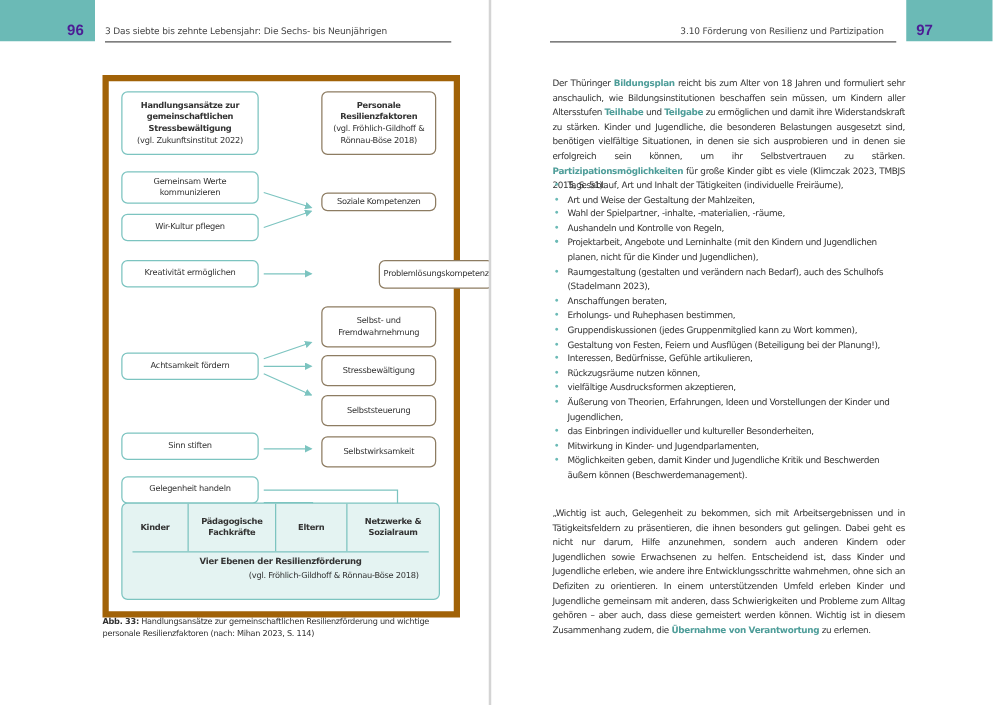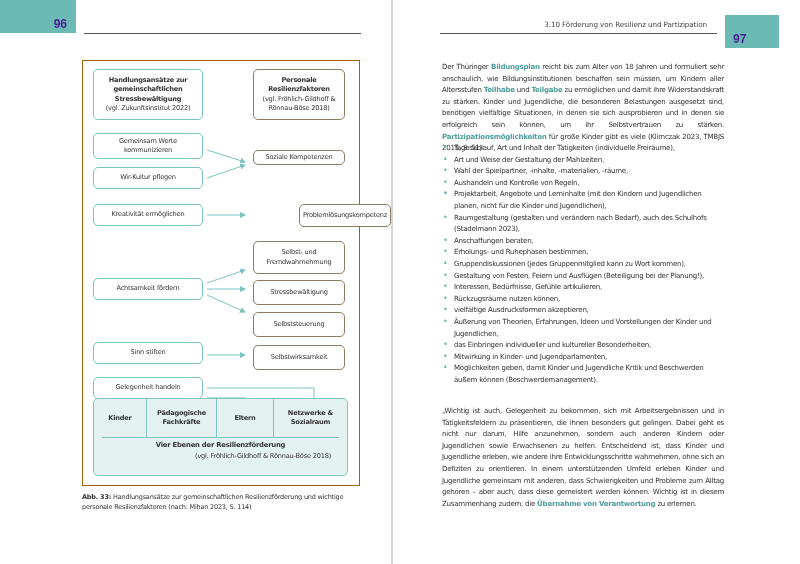--- a/index.html
+++ b/index.html
@@ -6,32 +6,32 @@
   body { width:800px; height:564px; background:#ffffff; position:relative; overflow:hidden;
          font-family:"DejaVu Sans", sans-serif; color:#333; }
   .page { position:absolute; top:0; height:564px; background:#fff; }
   .page-left { left:0; width:392px; }
   .page-right { left:393px; width:407px; }
   .gutter { position:absolute; left:391px; top:0; width:3px; height:564px; background:#d4d4d4; }
   .pagenum-box { position:absolute; top:0; height:33px; background:#6bbab6; color:#4c1d95;
                  font-family:"Liberation Sans", sans-serif; font-weight:bold; font-size:12px; }
   .pagenum-left { left:0; width:76px; }
   .pagenum-left span { position:absolute; right:9px; top:17px; }
-  .pagenum-right { left:725px; width:54px;margin-top:15px; }
+  .pagenum-right { left:725px; width:69px; }
   .pagenum-right span { position:absolute; left:8px; top:17px; }
   .running-head { position:absolute; top:20px; font-size:7.2px; color:#444;
                   font-family:"DejaVu Sans", sans-serif; letter-spacing:-0.1px; white-space:nowrap; }
   .rh-left { left:84px; }
   .rh-right { right:93px; }
   .rule { position:absolute; top:33px; height:1px; background:#555; }
   .rule-left { left:84px; width:277px; }
   .rule-right { left:440px; width:277px; }
 
   
-  .figure { position:absolute; left:82px; top:60px; width:276px; height:424px; border:1px solid #a16207; background:#fff; }
+  .figure { position:absolute; left:82px; top:60px; width:276px; height:424px; border:5px solid #a16207; background:#fff; }
   .box { position:absolute; box-sizing:border-box; border-radius:5px; background:#fff;
          display:flex; align-items:center; justify-content:center; text-align:center;
          font-family:"DejaVu Sans", sans-serif; font-size:6.6px; line-height:9.5px; color:#333; letter-spacing:-0.2px; }
   .box.teal { border:1.3px solid #7cc4c0; }
   .box.brown { border:1.3px solid #8d7c62; }
   .box b { font-weight:bold; }
   .box .norm { font-weight:normal; }
   svg.arrows { position:absolute; left:0; top:0; width:276px; height:424px; pointer-events:none; }
   .levels { position:absolute; left:10px; top:337px; width:255px; height:78px; box-sizing:border-box;
             border:1.3px solid #7cc4c0; border-radius:5px; background:#e4f3f2; }
@@ -56,20 +56,21 @@
   ul.bullets li .dot { position:absolute; left:1px; top:0; color:#6bbab6; font-size:8px; }
   .p2 { top:405px; }
 </style>
 </head>
 <body>
 
 <div class="page page-left">
   <div class="pagenum-box pagenum-left">
     <span>96</span>
   </div>
+  <div class="running-head rh-left">3  Das siebte bis zehnte Lebensjahr: Die Sechs- bis Neunjährigen</div>
   <div class="rule rule-left"></div>
 
   <div class="figure">
     <svg class="arrows" viewBox="0 0 276 424">
       <defs>
         <marker id="ah" markerWidth="6" markerHeight="6" refX="5" refY="3" orient="auto">
           <path d="M0,0 L6,3 L0,6 z" fill="#7cc4c0"></path>
         </marker>
       </defs>
       <g stroke="#7cc4c0" stroke-width="1" fill="none">

